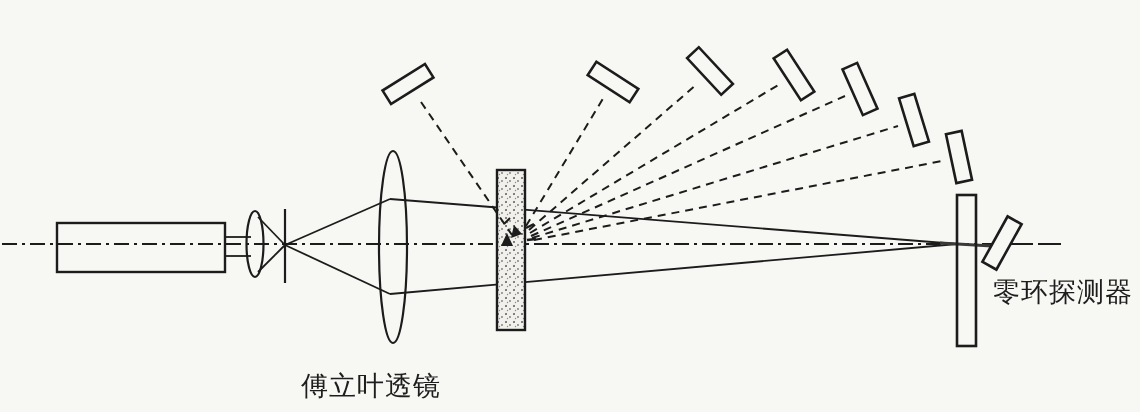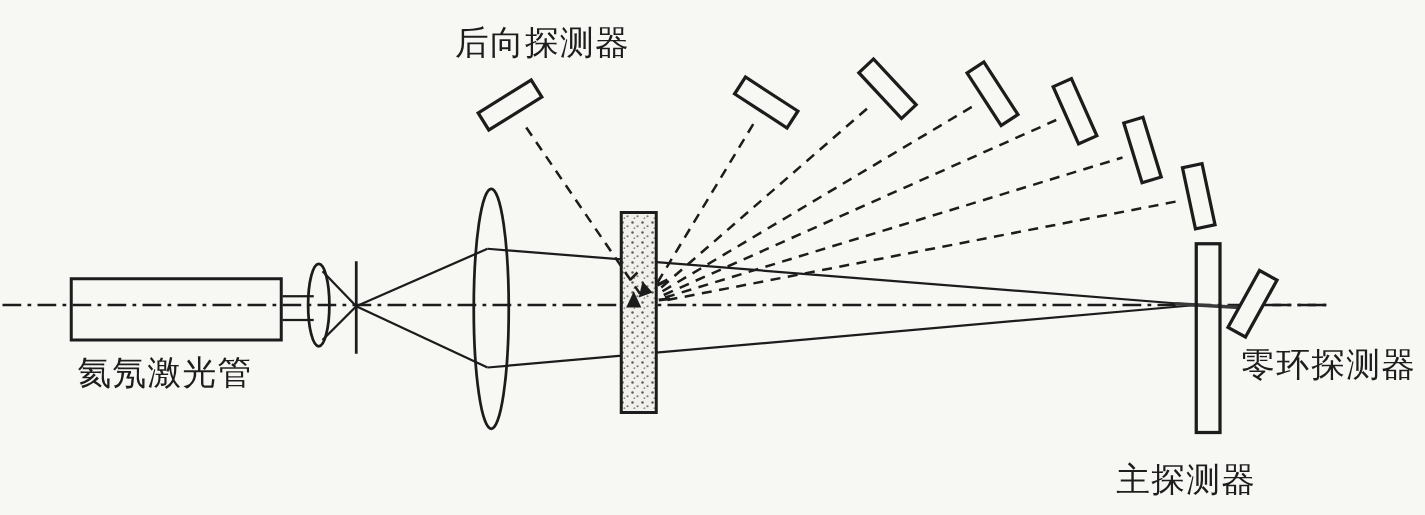--- a/index.html
+++ b/index.html
@@ -83,18 +83,16 @@
     <rect x="889" y="112" width="50" height="16" fill="#f7f7f4" stroke="#1c1c1c" stroke-width="2.6" transform="rotate(73 914 120)"></rect>
     <rect x="934" y="149" width="50" height="16" fill="#f7f7f4" stroke="#1c1c1c" stroke-width="2.6" transform="rotate(78 959 157)"></rect>
 
     <rect x="957" y="195" width="19" height="151" fill="none" stroke="#1c1c1c" stroke-width="2.6"></rect>
 
     <rect x="976" y="235" width="52" height="16" fill="#f7f7f4" stroke="#1c1c1c" stroke-width="2.6" transform="rotate(-61 1002 243)"></rect>
 
     <line x1="1018" y1="244" x2="1062" y2="244" stroke="#1c1c1c" stroke-width="2" stroke-dasharray="15 5 3 5"></line>
   </svg>
 
-  <div class="lbl" style="left:62px;  top:284px;">氦氖激光管</div>
-  <div class="lbl" style="left:364px; top:20px;">后向探测器</div>
+  <div class="lbl" style="left:301px; top:372px;">傅立叶透镜</div>
   <div class="lbl" style="left:993px; top:278px;">零环探测器</div>
-  <div class="lbl" style="left:893px; top:370px;">主探测器</div>
 
 </div>
 
 </body></html>

